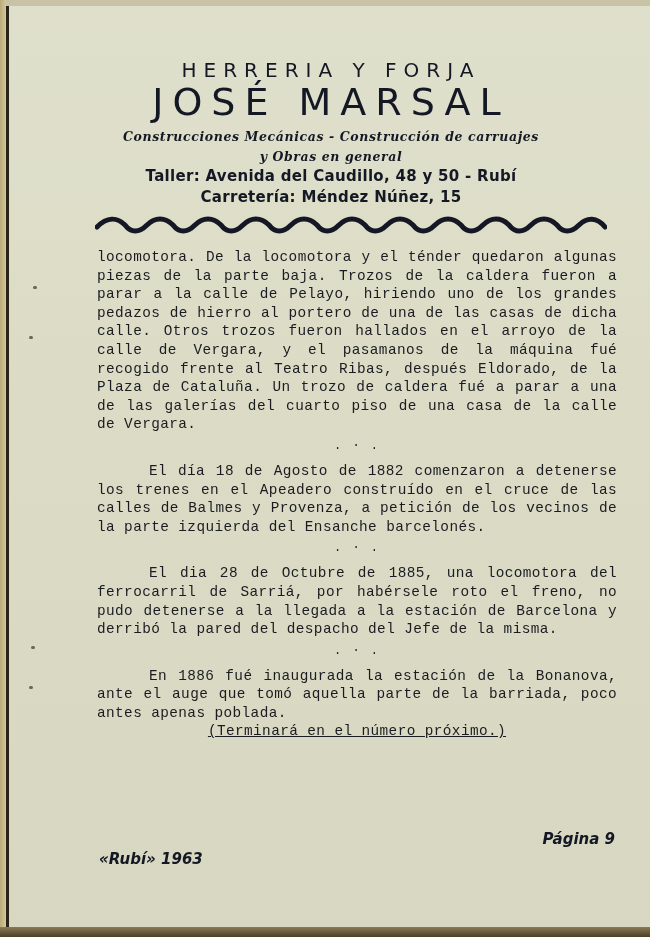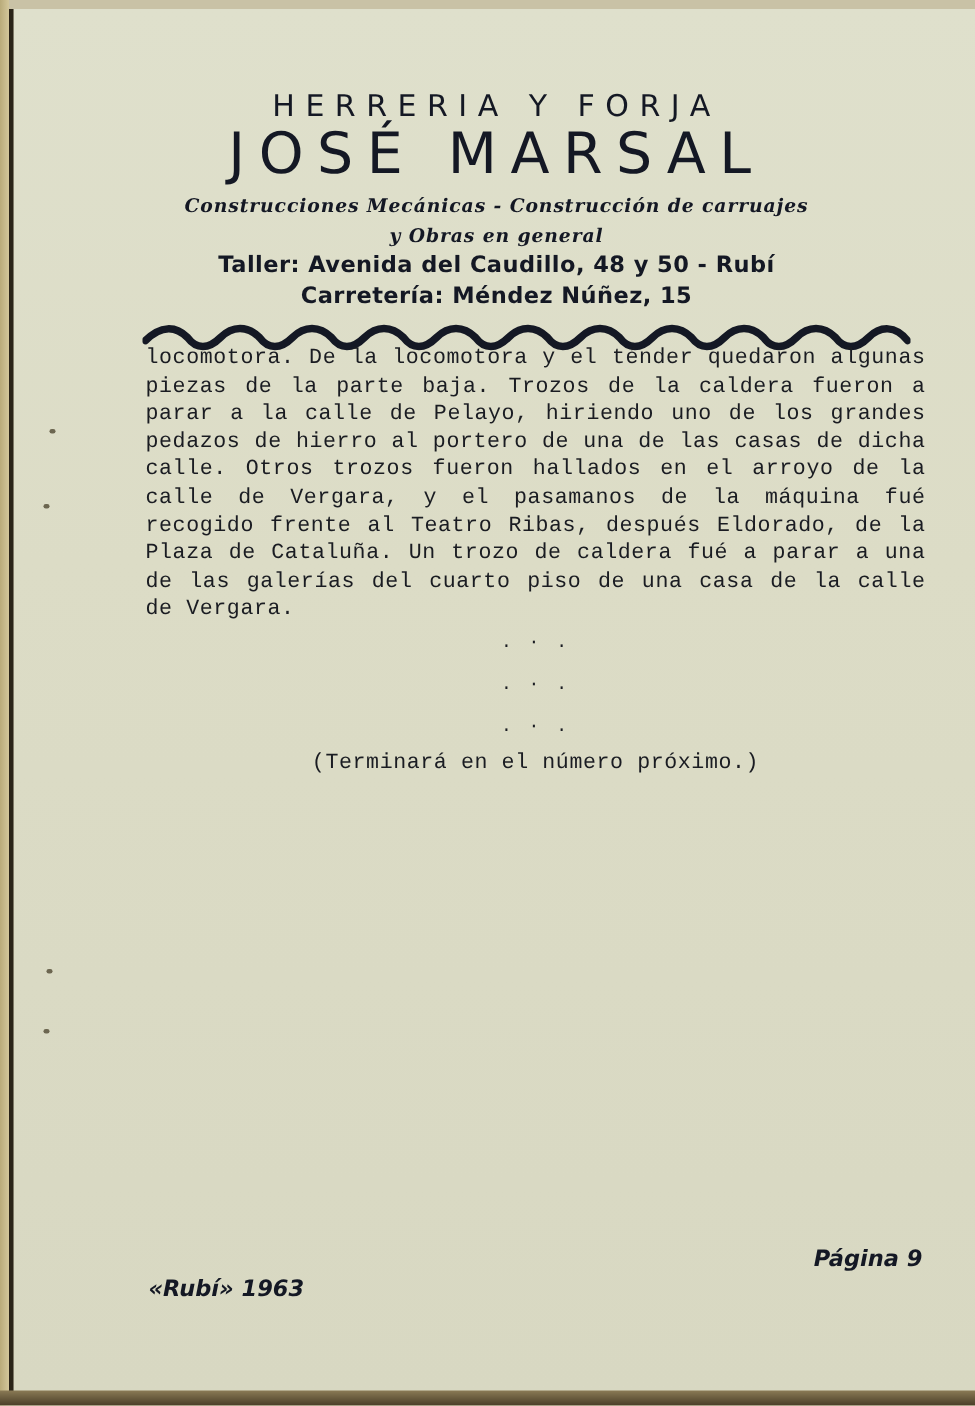--- a/index.html
+++ b/index.html
@@ -35,28 +35,28 @@
     font-family:"DejaVu Serif", serif; font-style:italic; font-weight:bold;
     font-size:12.5px; line-height:22px; letter-spacing:0.6px;
   }
   .addr {
     font-family:"DejaVu Sans", sans-serif; font-size:15px; line-height:21px;
     font-weight:bold; letter-spacing:0.3px;
   }
   .divider { position:absolute; left:86px; top:209px; width:512px; height:22px; }
 
   .body-text {
-    position:absolute; left:88px; top:224px; width:520px;
+    position:absolute; left:88px; top:242px; width:520px;
     font-family:"Liberation Mono", monospace; font-size:14.4px; line-height:18.6px;
     color:#1a1c22; letter-spacing:0.4px; text-align:justify;
   }
   .body-text p { margin:0; }
   .indent { text-indent:52px; }
   .sep { text-align:center; height:28px; line-height:24px; letter-spacing:2px; font-size:12px; }
-  .center { text-align:center; }
+  .center { text-align:center;text-decoration:underline; }
 
   .footer {
     position:absolute; top:824px; left:90px; width:516px;
     font-family:"DejaVu Sans", sans-serif; font-style:italic; font-weight:bold;
     font-size:15px; color:#141824;
   }
   .footer .left { position:absolute; left:0; top:0;margin-top:20px; }
   .footer .right { position:absolute; right:0; top:0; }
 </style>
 </head>
@@ -78,22 +78,25 @@
     <div class="addr">Carretería: Méndez Núñez, 15</div>
   </div>
 
   <svg class="divider" viewBox="0 0 512 22" preserveAspectRatio="none">
     <path d="M2 12 C 12 2, 22 2, 30 10 C 36 18, 44 18, 52 10 C 60 2, 70 2, 78 10 C 84 18, 92 18, 100 10 C 108 2, 118 2, 126 10 C 132 18, 140 18, 148 10 C 156 2, 166 2, 174 10 C 180 18, 188 18, 196 10 C 204 2, 214 2, 222 10 C 228 18, 236 18, 244 10 C 252 2, 262 2, 270 10 C 276 18, 284 18, 292 10 C 300 2, 310 2, 318 10 C 324 18, 332 18, 340 10 C 348 2, 358 2, 366 10 C 372 18, 380 18, 388 10 C 396 2, 406 2, 414 10 C 420 18, 428 18, 436 10 C 444 2, 454 2, 462 10 C 468 18, 476 18, 484 10 C 492 2, 502 2, 510 12" fill="none" stroke="#141824" stroke-width="5" stroke-linecap="round"></path>
   </svg>
 
   <div class="body-text">
     <p>locomotora. De la locomotora y el ténder quedaron algunas piezas de la parte baja. Trozos de la caldera fueron a parar a la calle de Pelayo, hiriendo uno de los grandes pedazos de hierro al portero de una de las casas de dicha calle. Otros trozos fueron hallados en el arroyo de la calle de Vergara, y el pasamanos de la máquina fué recogido frente al Teatro Ribas, después Eldorado, de la Plaza de Cataluña. Un trozo de caldera fué a parar a una de las galerías del cuarto piso de una casa de la calle de Vergara.</p>
     <div class="sep">. · .</div>
+    <p class="indent">El día 18 de Agosto de 1882 comenzaron a detenerse los trenes en el Apeadero construído en el cruce de las calles de Balmes y Provenza, a petición de los vecinos de la parte izquierda del Ensanche barcelonés.</p>
     <div class="sep">. · .</div>
+    <p class="indent">El dia 28 de Octubre de 1885, una locomotora del ferrocarril de Sarriá, por habérsele roto el freno, no pudo detenerse a la llegada a la estación de Barcelona y derribó la pared del despacho del Jefe de la misma.</p>
     <div class="sep">. · .</div>
+    <p class="indent">En 1886 fué inaugurada la estación de la Bonanova, ante el auge que tomó aquella parte de la barriada, poco antes apenas poblada.</p>
     <p class="center">(Terminará en el número próximo.)</p>
   </div>
 
   <div class="footer">
     <span class="left">«Rubí» 1963</span>
     <span class="right">Página 9</span>
   </div>
 </div>
 <div class="page-bottom-edge"></div>
 

